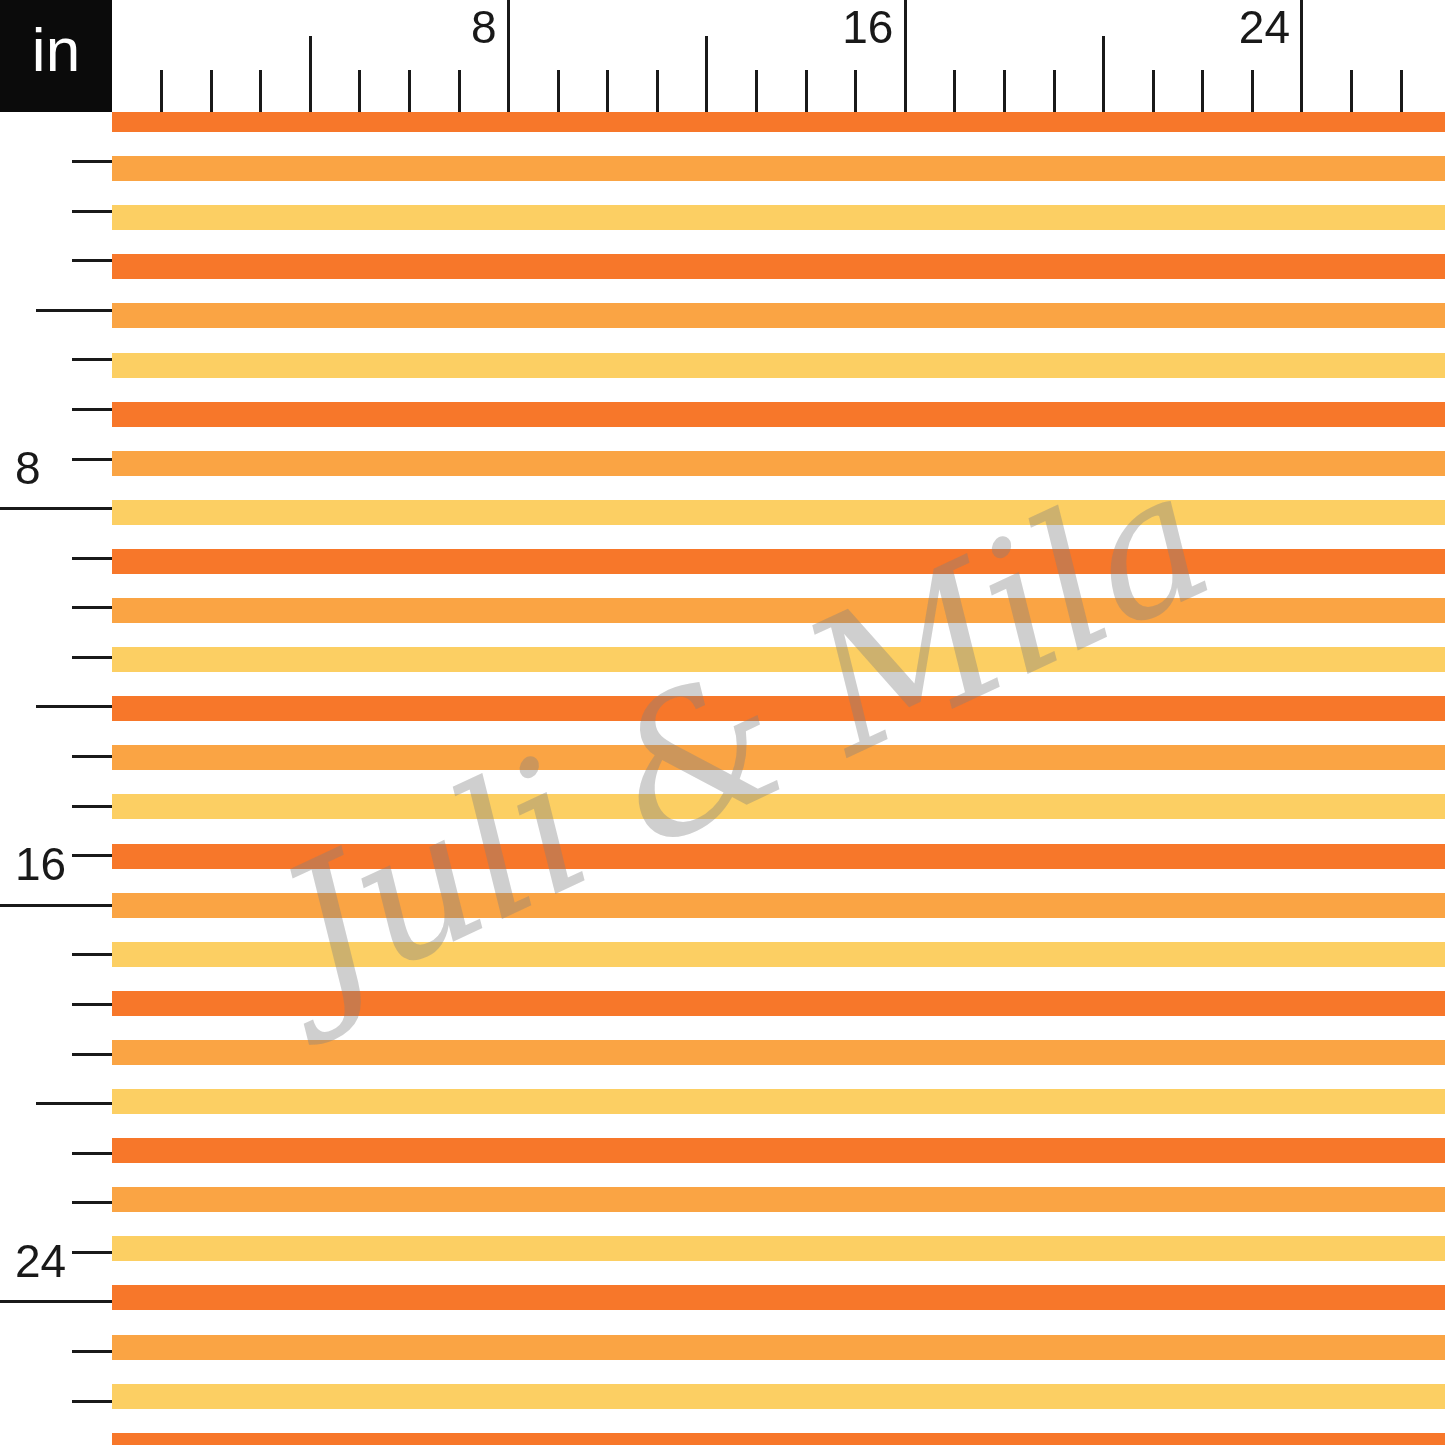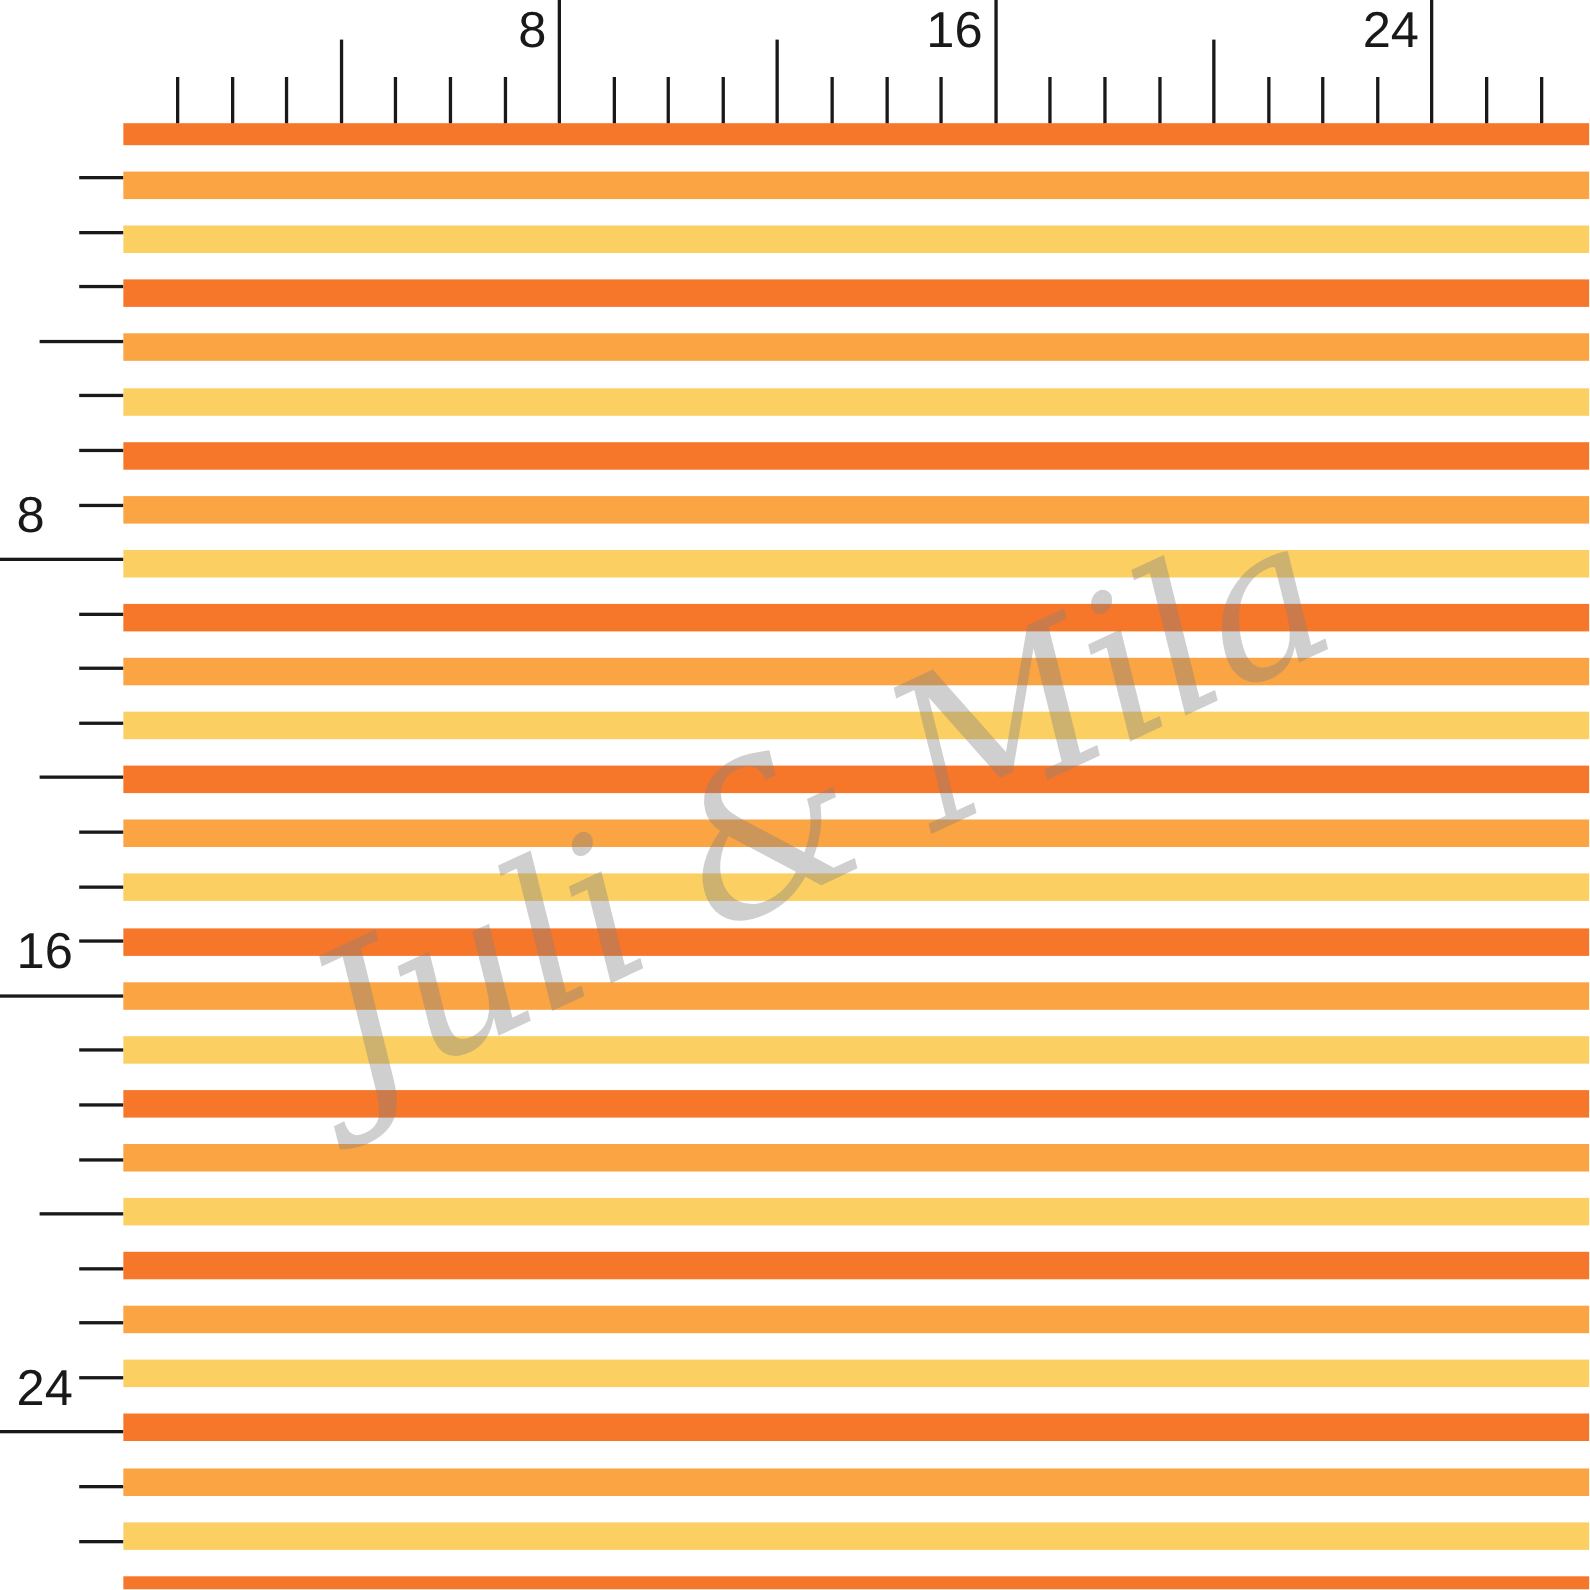--- a/index.html
+++ b/index.html
@@ -117,13 +117,16 @@
       <div class="tick-h" style="top: 1052.58px; width: 40px; background: rgb(25, 25, 25);"></div>
       <div class="tick-h" style="top: 1102.16px; width: 76px; background: rgb(25, 25, 25);"></div>
       <div class="tick-h" style="top: 1151.74px; width: 40px; background: rgb(25, 25, 25);"></div>
       <div class="tick-h" style="top: 1201.33px; width: 40px; background: rgb(25, 25, 25);"></div>
       <div class="tick-h" style="top: 1250.91px; width: 40px; background: rgb(25, 25, 25);"></div>
       <div class="tick-h" style="top: 1300.49px; width: 112px; background: rgb(25, 25, 25);"></div>
       <div class="num" style="left: 15px; top: 1237.99px; color: rgb(25, 25, 25);">24</div>
       <div class="tick-h" style="top: 1350.08px; width: 40px; background: rgb(25, 25, 25);"></div>
       <div class="tick-h" style="top: 1399.66px; width: 40px; background: rgb(25, 25, 25);"></div>
     </div>
+  <div class="corner" id="unitBox" style="background: rgb(11, 11, 11); color: rgb(255, 255, 255);">
+    <span>in</span>
+  </div>
 </div>
 
 </body></html>

